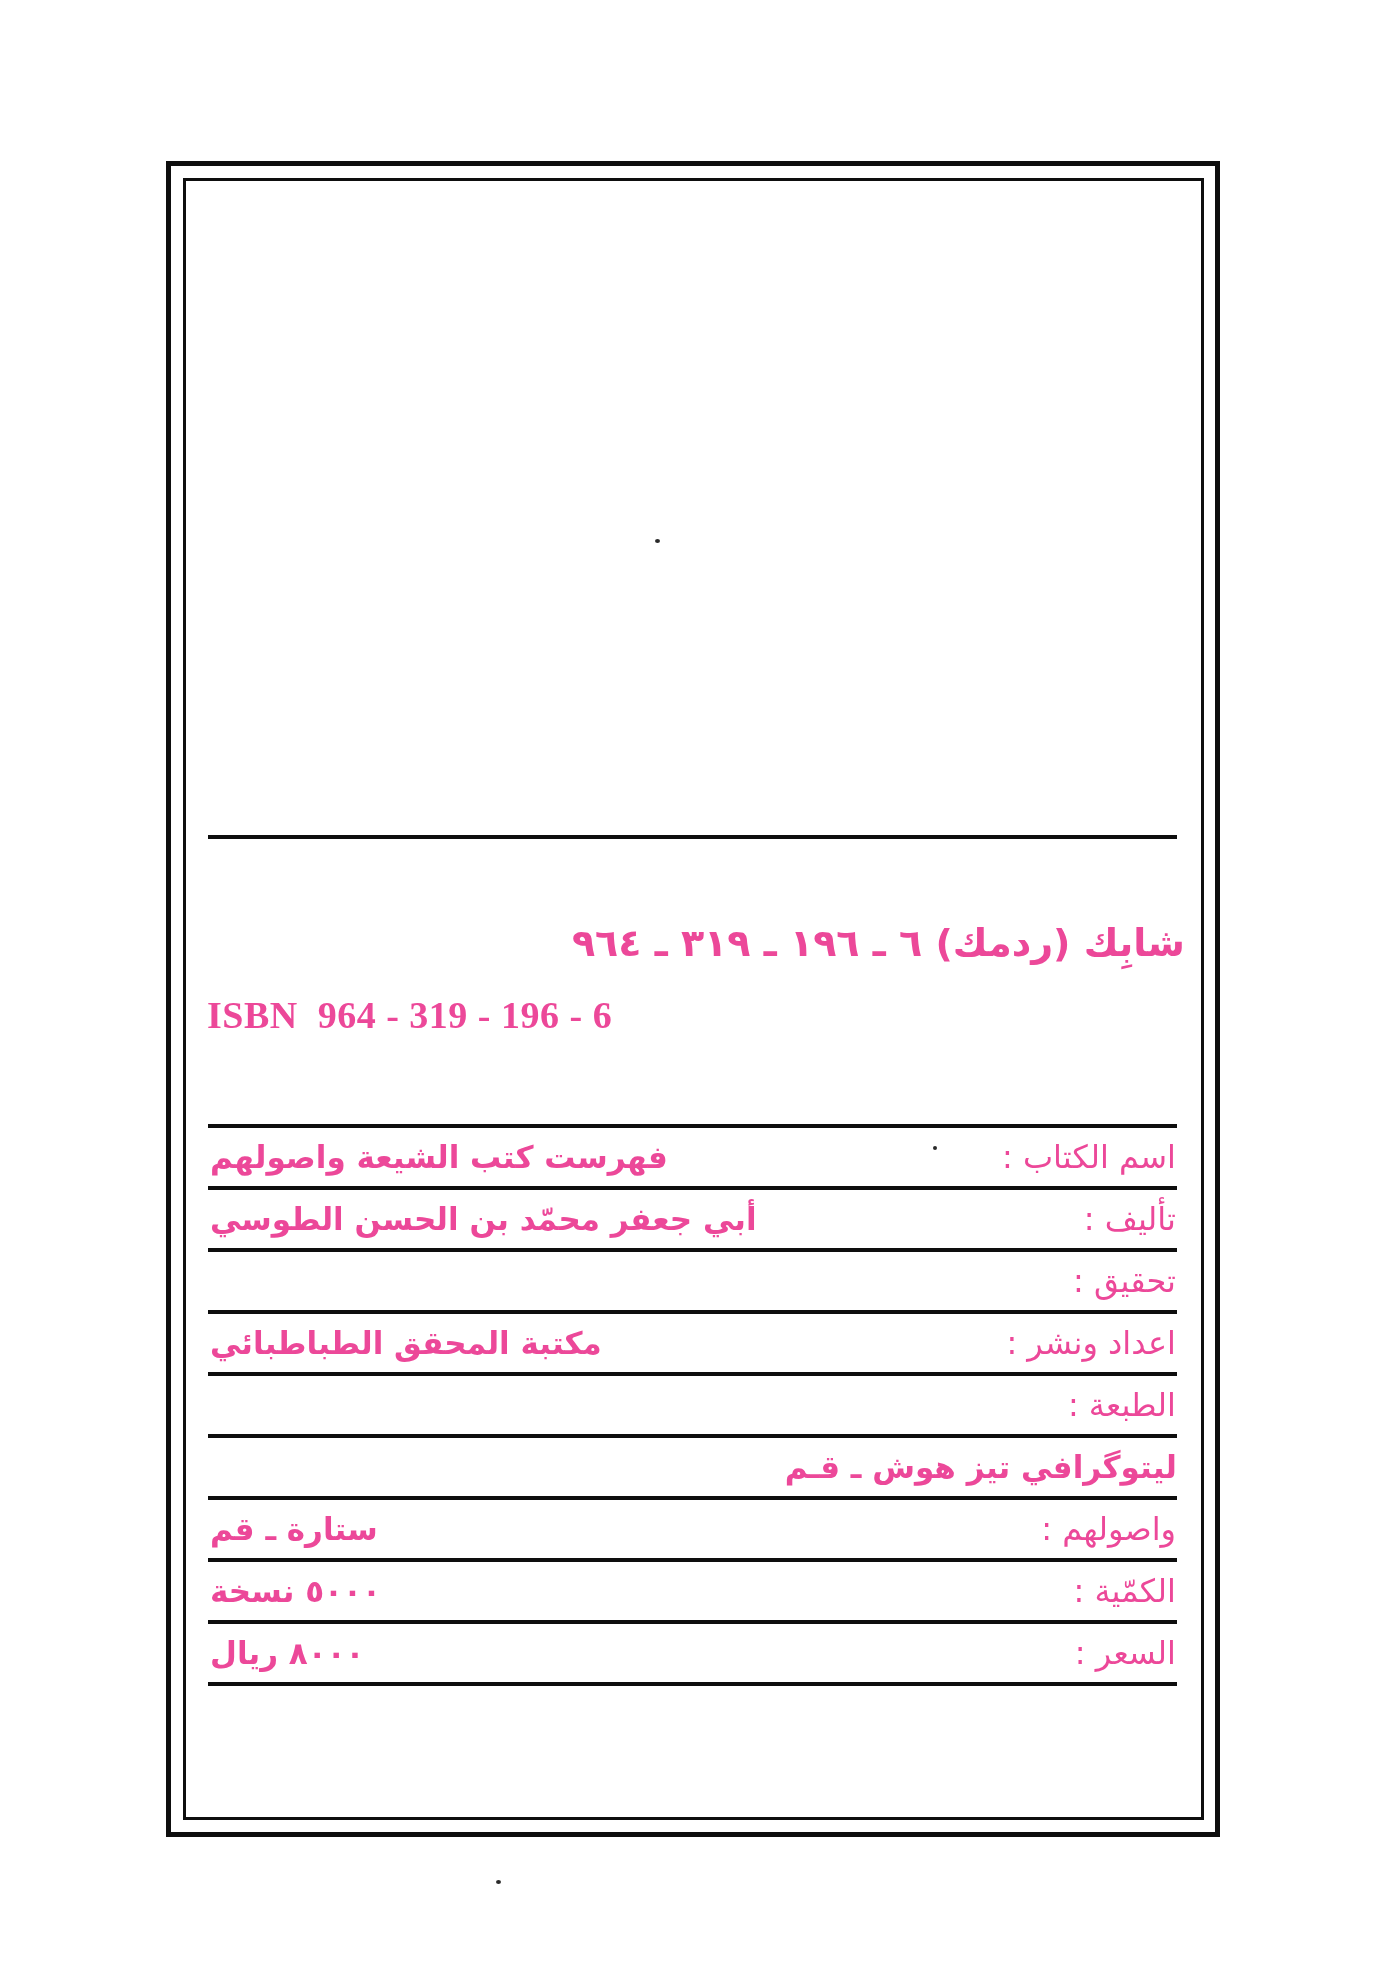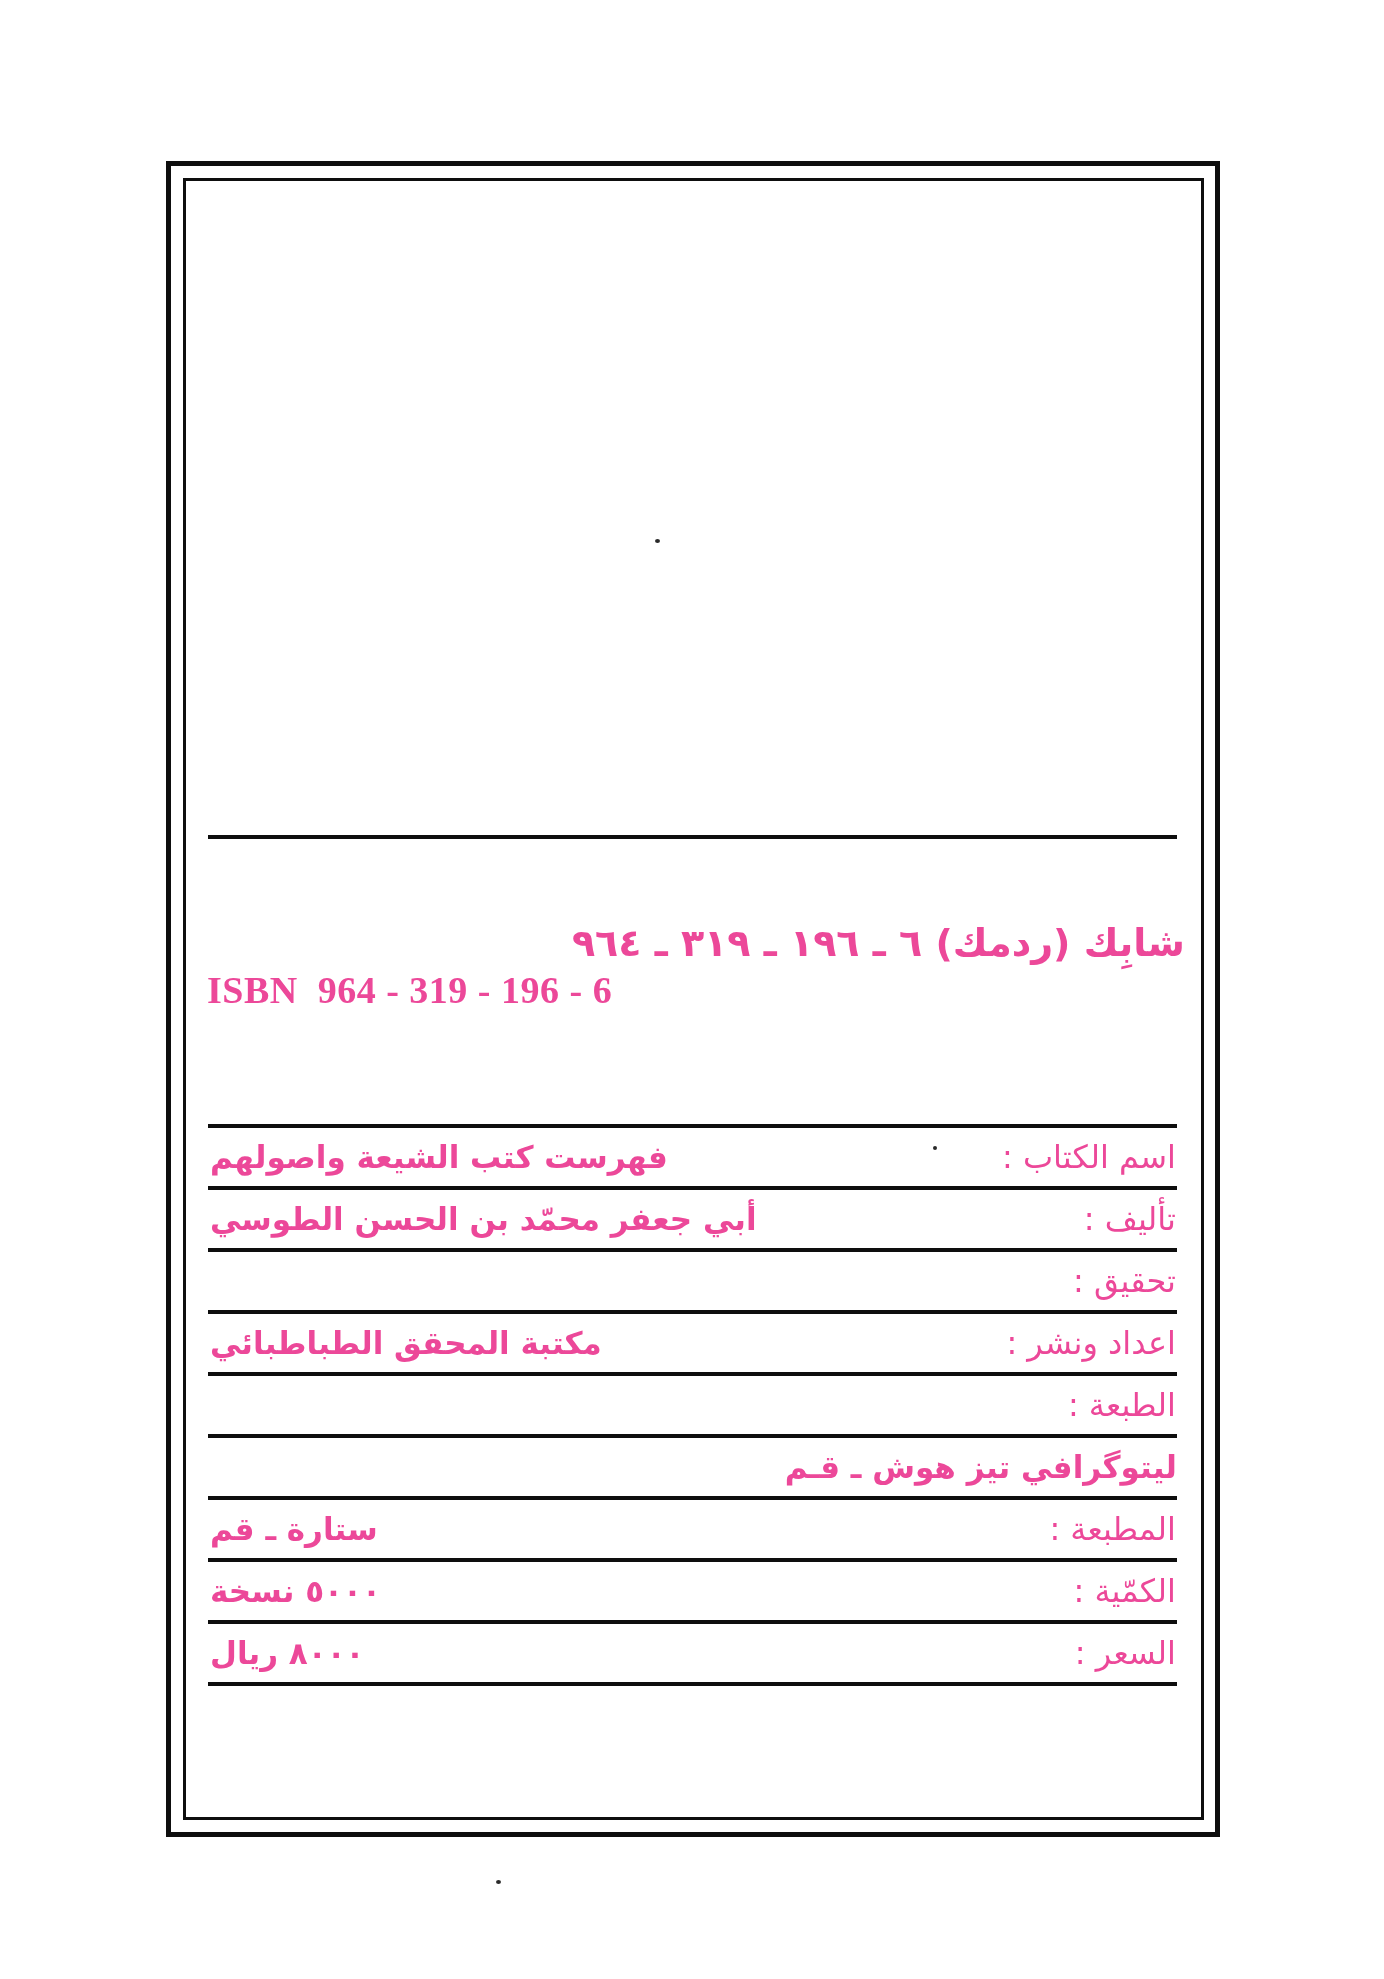--- a/index.html
+++ b/index.html
@@ -38,21 +38,21 @@
     width: 585px;
     direction: rtl;
     text-align: right;
     font-size: 38px;
     font-weight: bold;
     white-space: nowrap;
     letter-spacing: 0.5px;
   }
   .isbn {
     position: absolute;
-    left: 207px; top: 968px;
+    left: 207px; top: 993px;
     font-family: "Liberation Serif", serif;
     font-weight: bold;
     font-size: 38px;
     letter-spacing: 0.5px;
     white-space: pre;
   }
   .colophon-table {
     position: absolute;
     left: 208px; top: 1124px;
     width: 969px;
@@ -117,21 +117,21 @@
       <div class="row-label">اعداد ونشر :</div>
       <div class="row-value">مكتبة المحقق الطباطبائي</div>
     </div>
     <div class="row">
       <div class="row-label">الطبعة :</div>
     </div>
     <div class="row">
       <div class="row-value">ليتوگرافي تيز هوش ـ قـم</div>
     </div>
     <div class="row">
-      <div class="row-label">المطبعة :</div>
+      <div class="row-label">واصولهم :</div>
       <div class="row-value">ستارة ـ قم</div>
     </div>
     <div class="row">
       <div class="row-label">الكمّية :</div>
       <div class="row-value">٥٠٠٠ نسخة</div>
     </div>
     <div class="row">
       <div class="row-label">السعر :</div>
       <div class="row-value">٨٠٠٠ ريال</div>
     </div>

